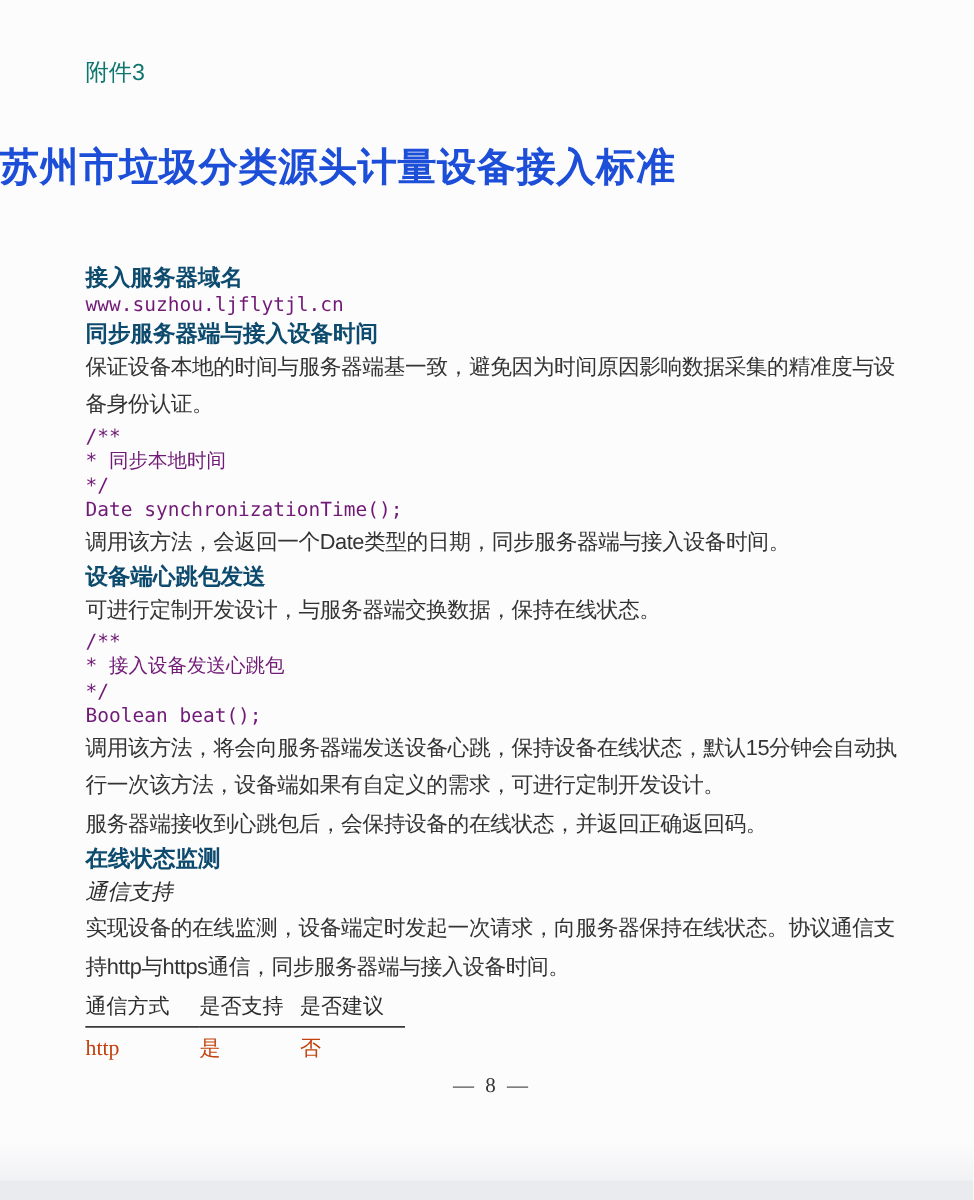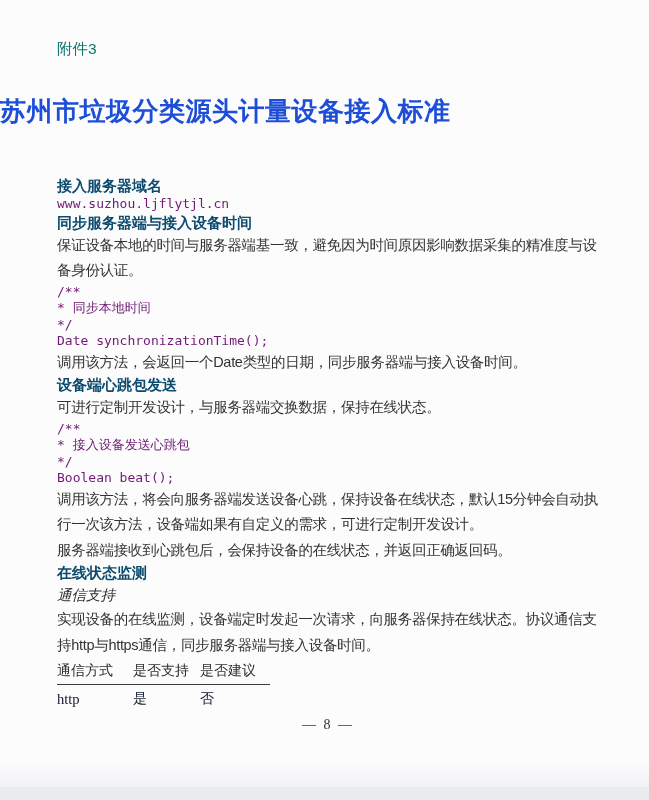--- a/index.html
+++ b/index.html
@@ -86,21 +86,21 @@
     text-align:left;
     padding:2px 0 4px 0;
     border-bottom:1.5px solid #3a3a3a;
     white-space:nowrap;
   }
   table.comm th.c1 { width:76px;margin-top:45px; }
   table.comm th.c2 { width:67px; }
   table.comm th.c3 { width:70px; }
   table.comm td {
     font-size:14px;
-    color:#0f172a;
+    color:#c2410c;
     padding-top:5px;
     white-space:nowrap;
   }
   table.comm td.latin {
     font-family:"Liberation Serif", serif;
     font-size:14.5px;
   }
 
   .pageno {
     margin-top:9px;

